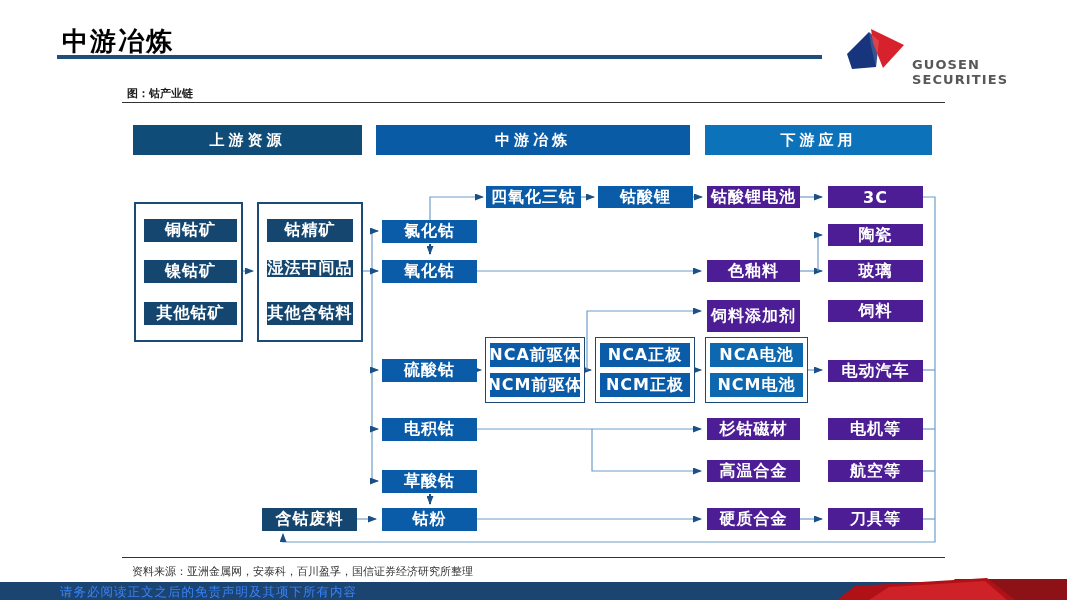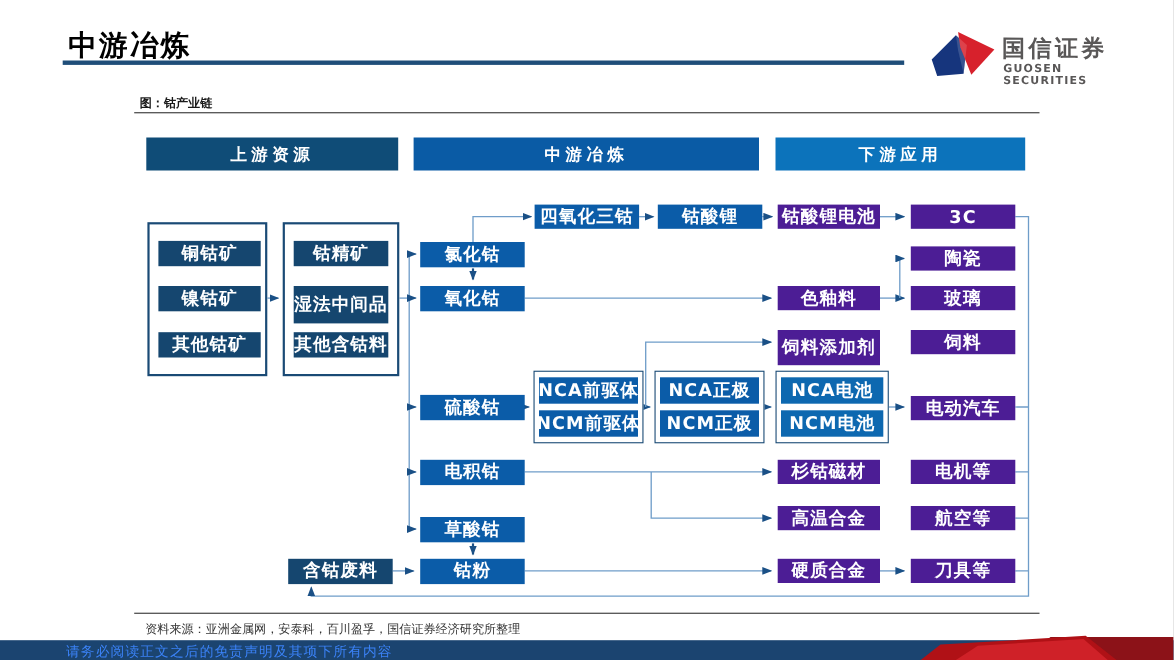--- a/index.html
+++ b/index.html
@@ -5,21 +5,21 @@
   * { margin:0; padding:0; box-sizing:border-box; }
   body { font-family:"DejaVu Sans","Liberation Sans",sans-serif; background:#888; }
   .page { position:relative; width:1067px; height:600px; background:#fff; overflow:hidden; }
 
   
   .title { position:absolute; left:62px; top:24px; font-size:26px; font-weight:bold; color:#000; letter-spacing:2px; }
   .title-rule { position:absolute; left:57px; top:55px; width:765px; height:4px; background:#1F4E79; }
   .logo { position:absolute; left:845px; top:24px; width:170px; height:48px; }
   .logo-mark { position:absolute; left:0; top:2px; }
   .logo-cn { position:absolute; left:66px; top:6px; font-size:21px; font-weight:bold; color:#595757; letter-spacing:3px; }
-  .logo-en { position:absolute; left:67px; top:33px; font-size:10px; font-weight:bold; color:#595757; letter-spacing:1.1px; }
+  .logo-en { position:absolute; left:67px; top:33px; font-size:13px; font-weight:bold; color:#595757; letter-spacing:1.1px; }
 
   .fig-label { position:absolute; left:127px; top:86px; font-size:11px; font-weight:bold; color:#1a1a1a; }
   .rule-top { position:absolute; left:122px; top:102px; width:823px; height:1px; background:#333; }
   .rule-bottom { position:absolute; left:122px; top:557px; width:823px; height:1px; background:#333; }
   .source { position:absolute; left:132px; top:564px; font-size:11px; color:#333; }
 
   
   .col-hd { position:absolute; top:125px; height:30px; display:flex; align-items:center; justify-content:center; color:#fff; font-size:15px; font-weight:bold; letter-spacing:4px; }
   .col-up { left:133px; width:229px; background:#0F4C77; }
   .col-mid { left:376px; width:314px; background:#0A5BA5; }
@@ -48,21 +48,20 @@
 
   <div class="title">中游冶炼</div>
   <div class="title-rule"></div>
 
   <div class="logo">
     <svg class="logo-mark" width="60" height="44" viewBox="0 0 60 44">
       <polygon points="2,28 24,6 34,15 31,41 7,43" fill="#16357D"></polygon>
       <polygon points="26,3 59,19 38,42 28,17" fill="#D7212C"></polygon>
       <path d="M24,6 L34,15 L31,41 L26,20 Z" fill="#fff" opacity="0.15"></path>
     </svg>
-    <div class="logo-cn">国信证券</div>
     <div class="logo-en">GUOSEN SECURITIES</div>
   </div>
 
   <div class="fig-label">图：钴产业链</div>
   <div class="rule-top"></div>
 
   <div class="col-hd col-up">上游资源</div>
   <div class="col-hd col-down">下游应用</div>
   <div class="col-hd col-mid">中游冶炼</div>
 
@@ -119,21 +118,21 @@
     </g>
   </svg>
 
   <div class="group" style="left:134px;top:202px;width:109px;height:140px"></div>
   <div class="group" style="left:257px;top:202px;width:106px;height:140px"></div>
 
   <div class="node n-up" style="left:144px;top:219px;width:93px;height:23px">铜钴矿</div>
   <div class="node n-up" style="left:144px;top:260px;width:93px;height:23px">镍钴矿</div>
   <div class="node n-up" style="left:144px;top:302px;width:93px;height:23px">其他钴矿</div>
   <div class="node n-up" style="left:267px;top:219px;width:86px;height:23px">钴精矿</div>
-  <div class="node n-up" style="left:267px;top:260px;width:86px;height:34px">湿法中间品</div>
+  <div class="node n-up" style="left:267px;top:260px;width:86px;height:17px">湿法中间品</div>
   <div class="node n-up" style="left:267px;top:302px;width:86px;height:23px">其他含钴料</div>
 
   <div class="node n-mid" style="left:382px;top:220px;width:95px;height:23px">氯化钴</div>
   <div class="node n-mid" style="left:382px;top:260px;width:95px;height:23px">氧化钴</div>
   <div class="node n-mid" style="left:382px;top:359px;width:95px;height:23px">硫酸钴</div>
   <div class="node n-mid" style="left:382px;top:418px;width:95px;height:23px">电积钴</div>
   <div class="node n-mid" style="left:382px;top:470px;width:95px;height:23px">草酸钴</div>
   <div class="node n-mid" style="left:382px;top:508px;width:95px;height:23px">钴粉</div>
   <div class="node n-up" style="left:262px;top:508px;width:95px;height:23px">含钴废料</div>
 

